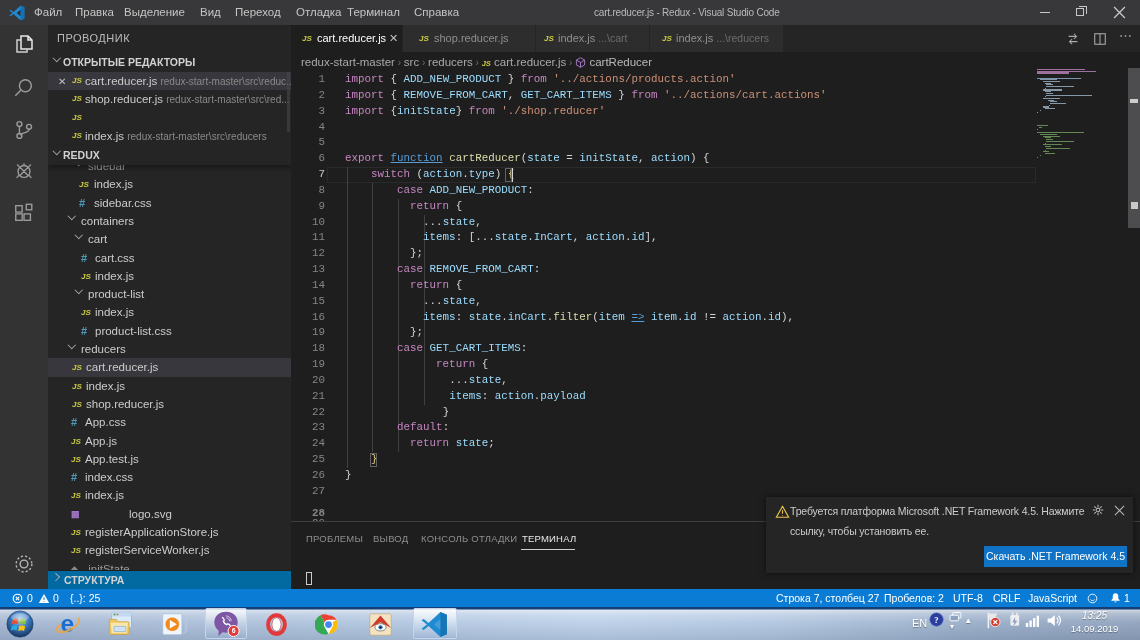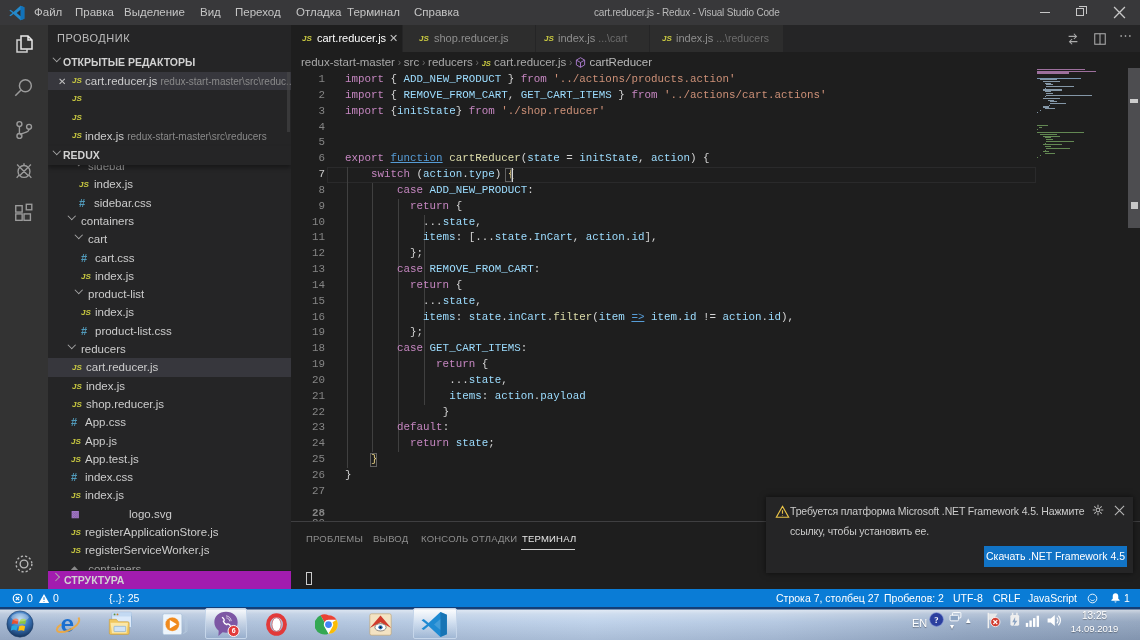--- a/index.html
+++ b/index.html
@@ -110,20 +110,21 @@
       <span class="chev" style="position:absolute;left:4px;">▾</span>
       <span style="position:absolute;left:15px;">ОТКРЫТЫЕ РЕДАКТОРЫ</span>
     </div>
 <div class="row sel" style="top:47.0px;line-height:18.3px;">
       <span style="position:absolute;left:10px;top:1px;color:#c0c0c0;font-size:10px;">✕</span>
       <span class="jsic" style="position:absolute;left:24px;">JS</span>
       <span style="position:absolute;left:37px;">cart.reducer.js <span class="path">redux-start-master\src\reduc...</span></span>
     </div>
 <div class="row" style="top:65.3px;line-height:18.3px;">
       <span class="jsic" style="position:absolute;left:24px;">JS</span>
+      <span style="position:absolute;left:37px;">shop.reducer.js <span class="path">redux-start-master\src\red...</span></span>
     </div>
 <div class="row" style="top:83.6px;line-height:18.3px;">
       <span class="jsic" style="position:absolute;left:24px;">JS</span>
     </div>
 <div class="row" style="top:101.9px;line-height:18.3px;">
       <span class="jsic" style="position:absolute;left:24px;">JS</span>
       <span style="position:absolute;left:37px;">index.js <span class="path">redux-start-master\src\reducers</span></span>
     </div>
 <div class="sec-h" style="top:121px;line-height:18px;background:#252526;z-index:5;box-shadow:0 3px 4px rgba(0,0,0,0.35);">
       <span class="chev" style="position:absolute;left:4px;">▾</span>
@@ -212,23 +213,23 @@
 <div class="row" style="top:498.0px;line-height:18.3px;">
       <span class="jsic" style="position:absolute;left:23px;top:1px;">JS</span>
       <span style="position:absolute;left:37px;color:#cccccc;">registerApplicationStore.js</span>
     </div>
 <div class="row" style="top:516.3px;line-height:18.3px;">
       <span class="jsic" style="position:absolute;left:23px;top:1px;">JS</span>
       <span style="position:absolute;left:37px;color:#cccccc;">registerServiceWorker.js</span>
     </div>
 <div class="row" style="top:534.6px;line-height:18.3px;">
       <span style="position:absolute;left:23px;color:#8a8a8a;font-size:9px;">◆</span>
-      <span style="position:absolute;left:37px;color:#9a9a9a;">.containers</span>
-    </div>
-<div class="sec-h" style="top:545px;height:19px;line-height:19px;background:#a21caf;border-top:1px solid #1f1f20;z-index:6;">
+      <span style="position:absolute;left:37px;color:#9a9a9a;">.initState</span>
+    </div>
+<div class="sec-h" style="top:545px;height:19px;line-height:19px;background:#0369a1;border-top:1px solid #1f1f20;z-index:6;">
       <span class="chev r" style="position:absolute;left:5px;"></span>
       <span style="position:absolute;left:16px;">СТРУКТУРА</span>
     </div>
 <div class="abs" style="left:239px;top:47px;width:3px;height:60px;background:#4a4a4a;opacity:0.55;"></div>
 </div>
 <div id="tabbar">
 <div class="tab active" style="left:0;width:112px;">
       <span class="jsic" style="position:absolute;left:11px;top:9px;">JS</span>
       <span style="position:absolute;left:26px;top:7px;">cart.reducer.js</span>
       <span style="position:absolute;left:98px;top:7px;color:#c0c0c0;font-size:11px;">✕</span>
@@ -379,21 +380,21 @@
 <svg class="abs" style="left:12px;top:3.5px;" width="11" height="11" viewBox="0 0 16 16" fill="none" stroke="#ffffff" stroke-width="1.7">
       <circle cx="8" cy="8" r="6.2"></circle>
       <path d="M5.6 5.6 l4.8 4.8 M10.4 5.6 l-4.8 4.8"></path>
     </svg>
 <span style="left:27px;">0</span>
 <svg class="abs" style="left:38px;top:3.5px;" width="12" height="11" viewBox="0 0 16 16">
       <path fill="#ffffff" d="M8 1.5 L15.5 14.5 H0.5 Z"></path>
       <path d="M8 6 v4 M8 11.7 v1" stroke="#0a7cd6" stroke-width="1.5"></path>
     </svg>
 <span style="left:53px;">0</span>
-<span style="left:70px;margin-left:39px;">{..}: 25</span>
+<span style="left:70px;">{..}: 25</span>
 <span style="left:776px;">Строка 7, столбец 27</span>
 <span style="left:884px;">Пробелов: 2</span>
 <span style="left:953px;">UTF-8</span>
 <span style="left:993px;">CRLF</span>
 <span style="left:1028px;">JavaScript</span>
 <svg class="abs" style="left:1087px;top:3.5px;" width="11" height="11" viewBox="0 0 16 16" fill="none" stroke="#ffffff" stroke-width="1.3">
       <circle cx="8" cy="8" r="6.3"></circle>
       <path d="M5.5 6.5 h0.1 M10.5 6.5 h0.1 M5 9.5 c1.5 2 4.5 2 6 0"></path>
     </svg>
 <svg class="abs" style="left:1110px;top:3px;" width="11" height="12" viewBox="0 0 16 16" fill="#ffffff">
@@ -511,15 +512,15 @@
 <svg class="tkico" style="left:1025px;top:6px;" width="16" height="15" viewBox="0 0 20 18">
 <rect x="1" y="12" width="3" height="5" fill="#ffffff"></rect>
       <rect x="5.5" y="9" width="3" height="8" fill="#ffffff"></rect>
 <rect x="10" y="6" width="3" height="11" fill="#ffffff"></rect>
       <rect x="14.5" y="3" width="3" height="14" fill="#ffffff"></rect>
     </svg>
 <svg class="tkico" style="left:1046px;top:6px;" width="16" height="15" viewBox="0 0 20 18">
 <path fill="#ffffff" d="M2 6.5 h4 l5 -4.5 v14 l-5 -4.5 h-4 z"></path>
 <path d="M13.5 5.5 a5 5 0 0 1 0 7 M15.5 3 a8.5 8.5 0 0 1 0 12" stroke="#ffffff" stroke-width="1.5" fill="none"></path>
     </svg>
-<div class="trayt" style="left:1072px;top:3px;width:45px;text-align:center;font-size:10px;">13:25</div>
+<div class="trayt" style="left:1072px;top:3px;width:45px;text-align:center;font-size:10px;font-style:italic;">13:25</div>
 <div class="trayt" style="left:1068px;top:16px;width:53px;text-align:center;font-size:9.5px;">14.09.2019</div>
 </div>
 
 </body></html>

